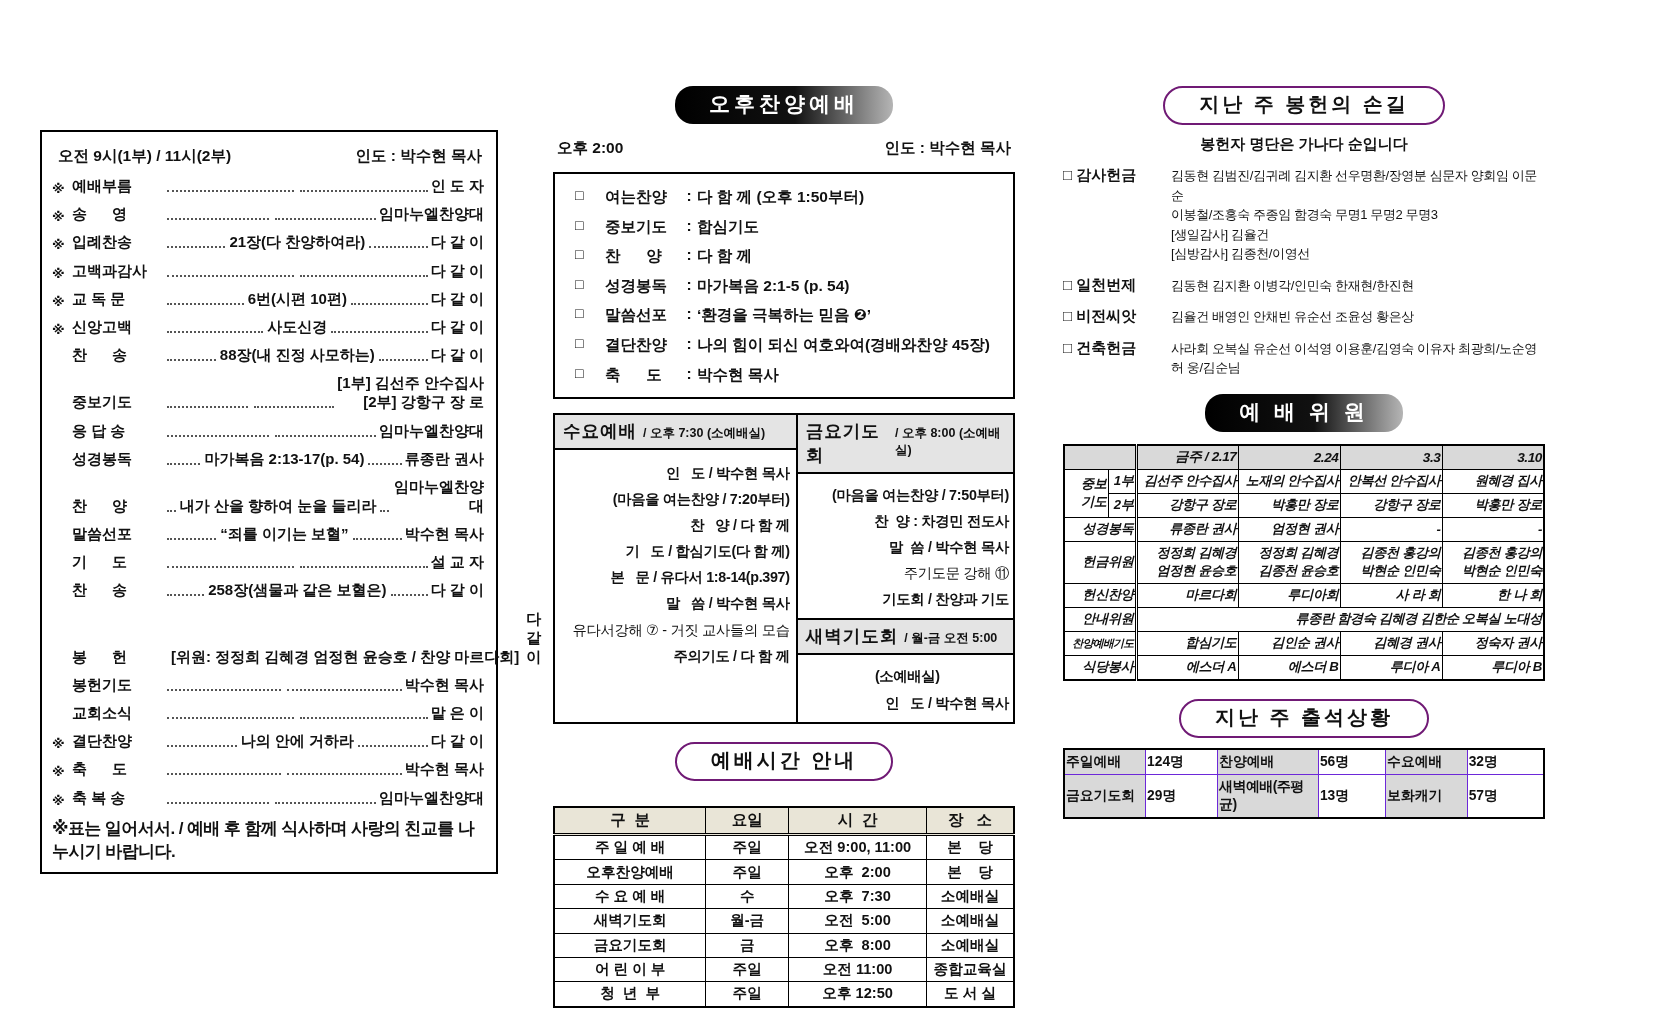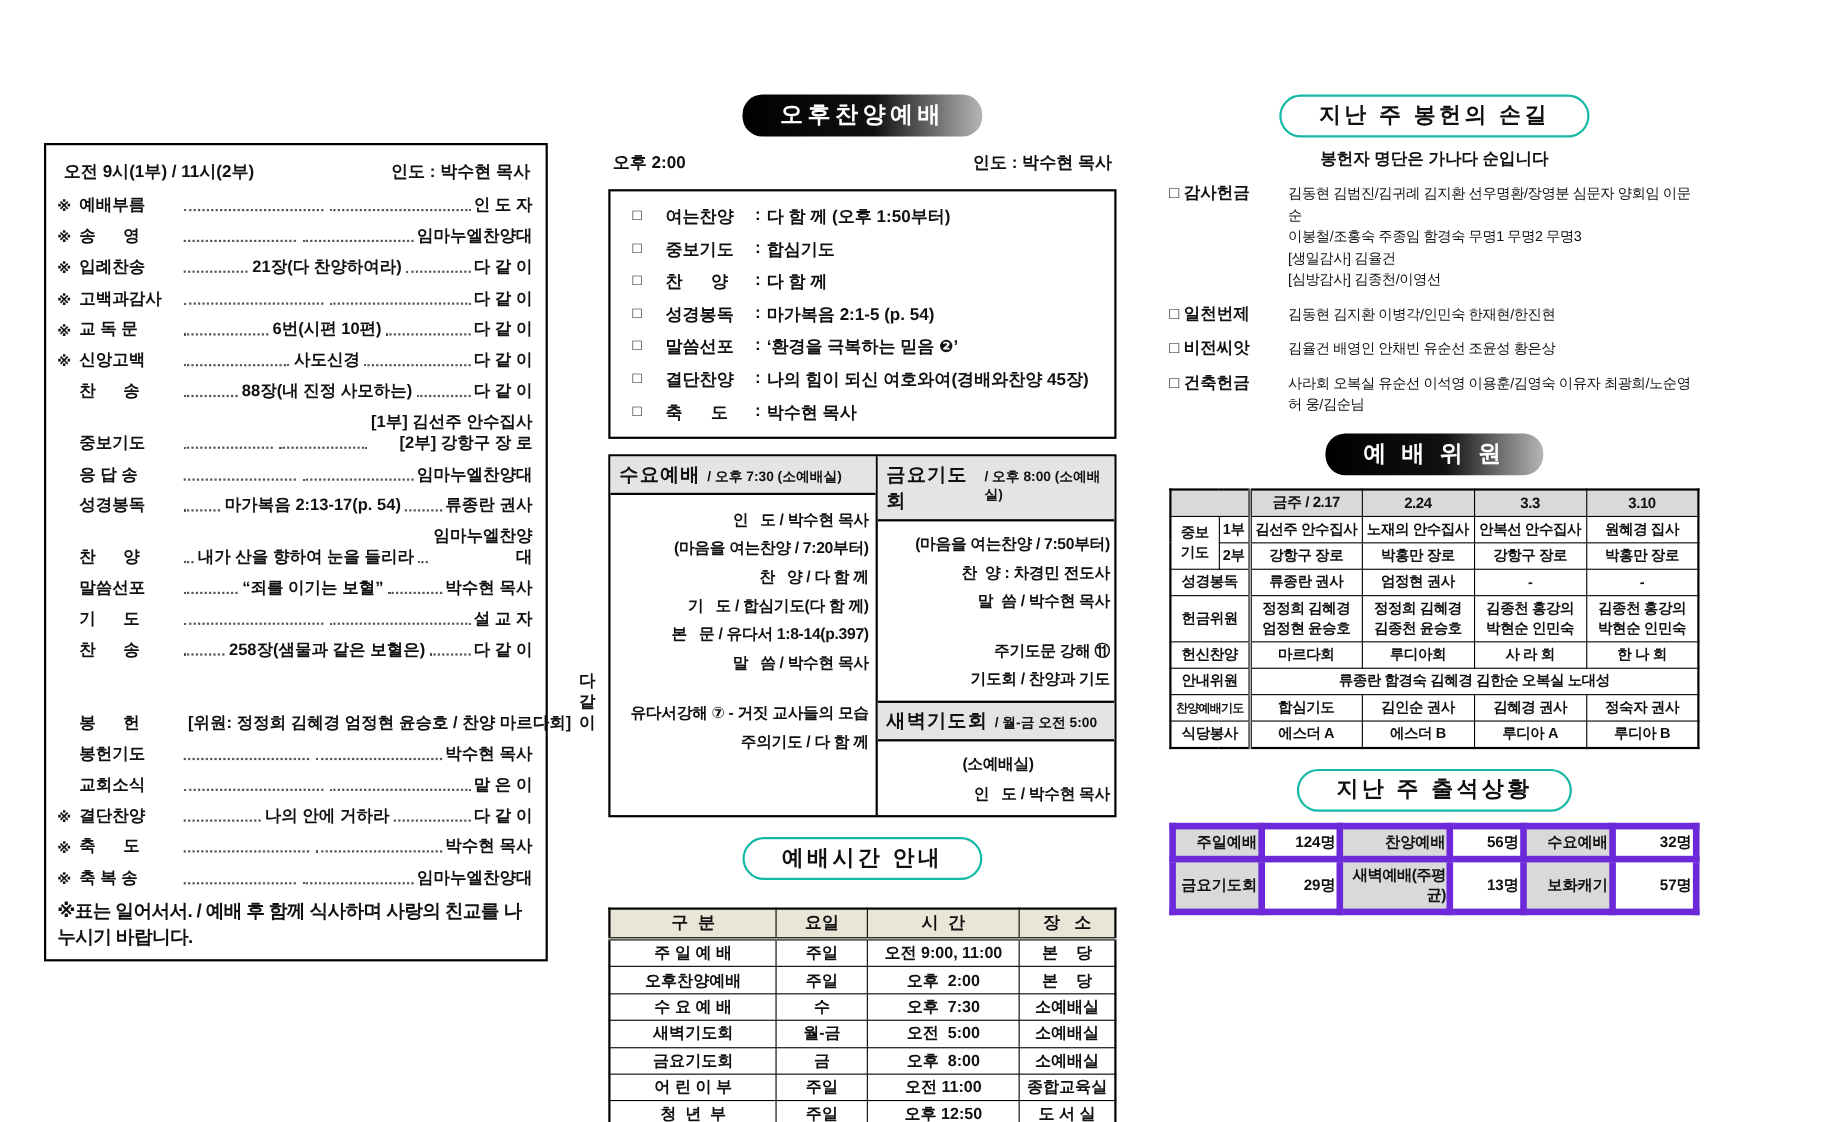--- a/index.html
+++ b/index.html
@@ -23,21 +23,21 @@
   .lp-right{text-align:right;white-space:pre-line;}
   .boldmid{font-weight:800;}
   .lp-foot{position:absolute;left:10px;right:10px;bottom:9px;font-size:17px;font-weight:bold;letter-spacing:-0.6px;}
 
   
   .pill{display:block;width:fit-content;margin:0 auto;
     background:linear-gradient(90deg,#000 0%,#111 55%,#8a8a8a 88%,#b5b5b5 100%);
     color:#fff;font-weight:bold;font-size:21px;letter-spacing:4px;
     padding:4px 34px 6px;border-radius:18px;}
   .roundhead{display:block;width:fit-content;margin:0 auto;background:#fff;
-    border:2px solid #14b8a6;border-radius:20px;font-weight:bold;font-size:20px;
+    border:2px solid #701a75;border-radius:20px;font-weight:bold;font-size:20px;
     letter-spacing:3px;padding:3px 34px 5px;}
 
   
   .mid-col{position:absolute;left:553px;top:86px;width:462px;}
   .mc-line{display:flex;justify-content:space-between;font-size:15.5px;font-weight:bold;margin:14px 4px 0;}
   .aft-box{border:2px solid #000;margin-top:13px;padding:13px 10px 11px 20px;}
   .aft-row{display:flex;align-items:flex-start;font-size:15.5px;font-weight:bold;margin-bottom:8.6px;}
   .aft-row:last-child{margin-bottom:0;}
   .cbx{width:30px;flex:none;font-size:14px;}
   .aft-label{width:76px;flex:none;white-space:pre;}
@@ -45,46 +45,46 @@
   .aft-text{white-space:pre;}
   .aft-bold{font-weight:800;}
 
   .mw-box{border:2px solid #000;margin-top:14px;display:grid;grid-template-columns:53% 47%;}
   .mw-left{border-right:2px solid #000;}
   .mw-head{background:#e4e4e4;border-bottom:2px solid #000;padding:4px 8px 5px;display:flex;align-items:baseline;gap:6px;}
   .mw-title{font-size:17.5px;font-weight:800;letter-spacing:1px;}
   .mw-sub{font-size:12.5px;font-weight:bold;}
   .mw-body{padding:10px 6px 8px 10px;}
   .mw-line{font-size:14.3px;font-weight:bold;line-height:1.83;white-space:pre;letter-spacing:-0.3px;text-align:right;}
-  .mw-line.b{font-weight:700;margin-top:19px;}
+  .mw-line.b{font-weight:400;}
   .mw-line.c{text-align:center;}
   .mw-dawnhead{border-top:2px solid #000;}
   .mw-right .mw-body{padding:8px 4px 6px 8px;}
 
   .sched-head{margin:18px auto 25px;}
   table.sched{width:100%;border-collapse:collapse;table-layout:fixed;}
   table.sched td{border:1.6px solid #000;text-align:center;font-weight:bold;font-size:14.6px;padding:2.2px 2px;white-space:pre;}
   table.sched tr.hd td{background:#e9e5d7;font-size:15.5px;border-bottom:3px double #000;}
   table.sched{border:2px solid #000;}
 
   
   .right-col{position:absolute;left:1063px;top:86px;width:482px;}
   .off-sub{text-align:center;font-size:15px;font-weight:bold;margin:10px 0 12px;}
   .off-item{display:flex;margin-bottom:12px;}
   .off-label{flex:none;width:108px;font-size:15px;font-weight:bold;white-space:pre;}
   .off-text{flex:1;font-size:13px;line-height:1.5;letter-spacing:-0.4px;}
   .comm-head{margin:16px auto 12px;}
   table.comm{width:100%;border-collapse:collapse;table-layout:fixed;border:2px solid #000;}
-  table.comm td{border:1px solid #000;text-align:center;font-size:13.2px;font-weight:bold;padding:2.5px 1px;letter-spacing:-0.4px;}
+  table.comm td{border:1px solid #000;text-align:right;font-size:13.2px;font-weight:bold;padding:2.5px 1px;letter-spacing:-0.4px;font-style:italic;}
   table.comm tr.hd td{background:#d9d9d9;font-size:13.6px;}
   table.comm td.lbl{font-weight:800;}
   table.comm td.dd{border-left:3px double #000;}
   .att-head{margin:18px auto 10px;}
   table.att{width:100%;border-collapse:collapse;table-layout:fixed;border:2px solid #000;}
-  table.att td{border:6px solid #6d28d9;text-align:right;font-weight:bold;font-size:13.8px;padding:3px 1px;}
+  table.att td{border:1px solid #6d28d9;text-align:left;font-weight:bold;font-size:13.8px;padding:3px 1px;}
   table.att td.k{background:#d9d9d9;}
   table.att td.sm{font-size:14px;letter-spacing:-0.6px;}
 </style>
 </head>
 <body>
 
 <div class="left-panel">
   <div class="lp-head">
     <span>오전 9시(1부) / 11시(2부)</span>
     <span>인도 : 박수현 목사</span>

